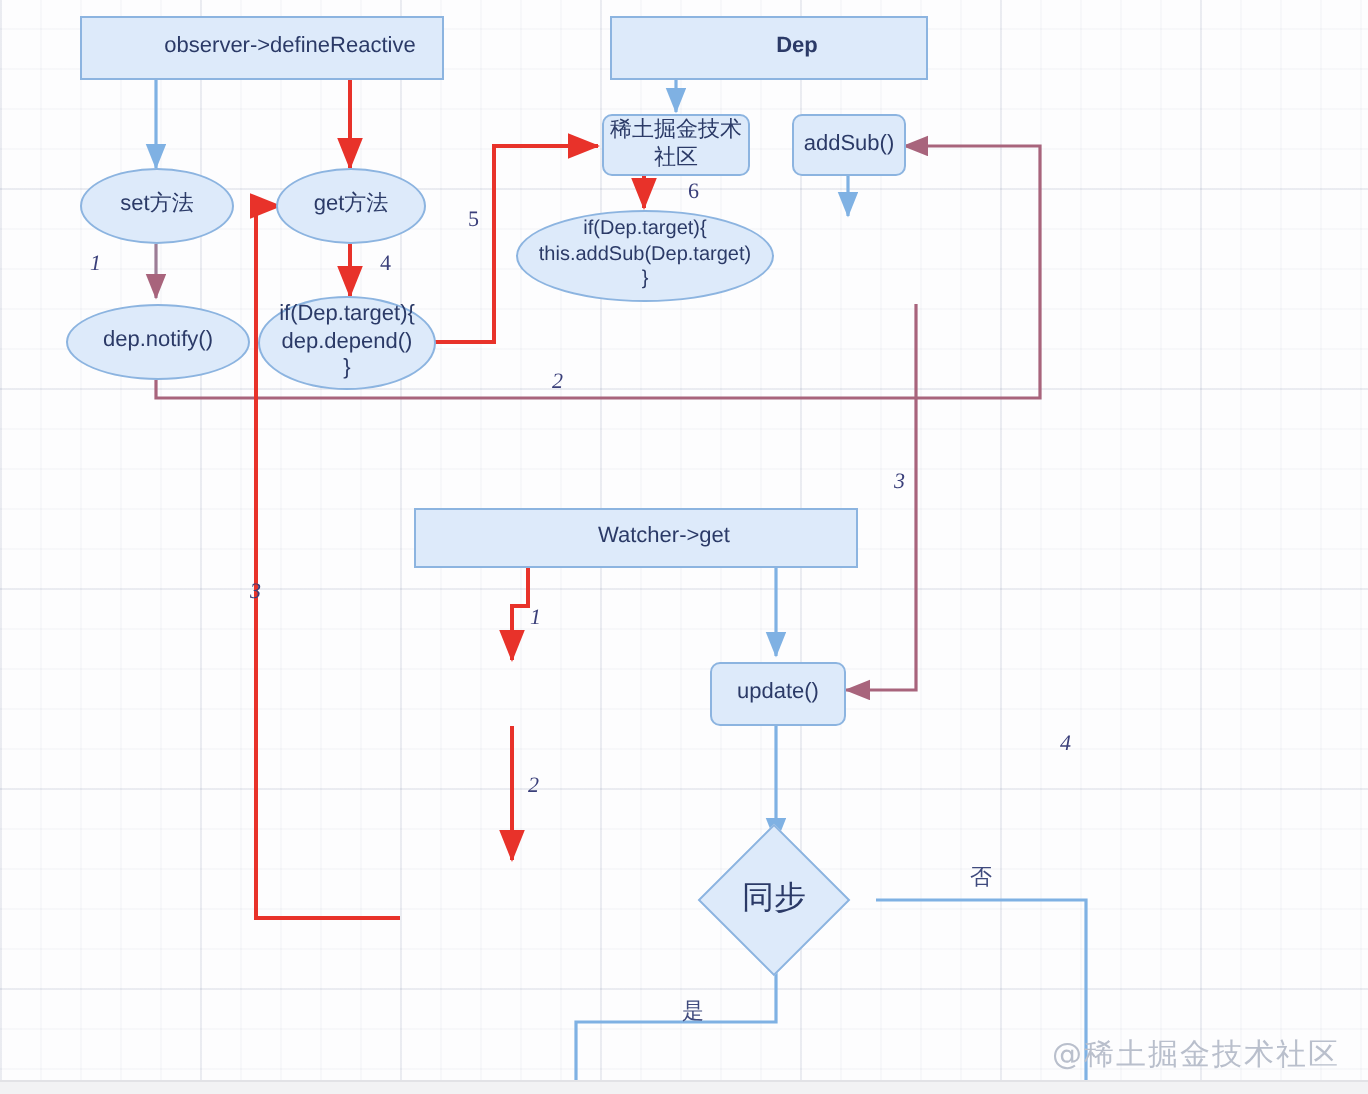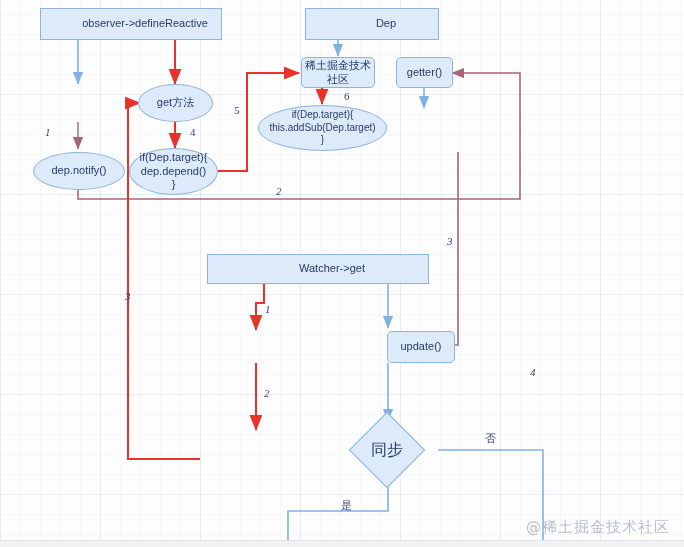--- a/index.html
+++ b/index.html
@@ -148,44 +148,45 @@
       <path d="M388,363 L388,421" stroke="#7fb1e3" stroke-width="1.6" marker-end="url(#ah-blue)"></path>
 
       <path d="M388,479 L388,511 L288,511 L288,547" stroke="#7fb1e3" stroke-width="1.6"></path>
 
       <path d="M438,450 L543,450 L543,547" stroke="#7fb1e3" stroke-width="1.6"></path>
     </g>
   </svg>
 
   <div class="node rect" style="left:40px; top:8px; width:182px; height:32px;">observer-&gt;defineReactive</div>
 
-  <div class="node rect" style="left:305px; top:8px; width:134px; height:32px;">Dep</div>
-
+  <div class="node rect" style="left:305px; top:8px; width:159px; height:32px;font-weight:bold;">Dep</div>
+
+  <div class="node ellipse" style="left:40px; top:84px; width:77px; height:38px;">set方法</div>
 
   <div class="node ellipse" style="left:138px; top:84px; width:75px; height:38px;">get方法</div>
 
   <div class="node ellipse" style="left:33px; top:152px; width:92px; height:38px;">dep.notify()</div>
 
   <div class="node ellipse" style="left:129px; top:148px; width:89px; height:47px;">if(Dep.target){
 dep.depend()
 }</div>
 
   <div class="node rrect" style="left:301px; top:57px; width:74px; height:31px;">稀土掘金技术社区</div>
 
-  <div class="node rrect" style="left:396px; top:57px; width:57px; height:31px;">getter()</div>
+  <div class="node rrect" style="left:396px; top:57px; width:57px; height:31px;">addSub()</div>
 
   <div class="node ellipse" style="left:258px; top:105px; width:129px; height:46px; font-size:10px;">if(Dep.target){
 this.addSub(Dep.target)
 }</div>
 
 
   <div class="node rect" style="left:207px; top:254px; width:222px; height:30px;">Watcher-&gt;get</div>
 
 
-  <div class="node rrect" style="left:355px; top:331px; width:68px; height:32px;margin-left:32px;">update()</div>
+  <div class="node rrect" style="left:355px; top:331px; width:68px; height:32px;">update()</div>
 
 
   <div class="node diamond" style="left:347px; top:421px; width:80px; height:58px;">
     <span class="diamond-shape" style="width:54px; height:54px; left:13px; top:2px;"></span>
     <span class="diamond-label">同步</span>
   </div>
 
   <span class="edge-label" style="left:45px; top:126px;">1</span>
 
   <span class="edge-label" style="left:190px; top:126px; font-style:normal;">4</span>

